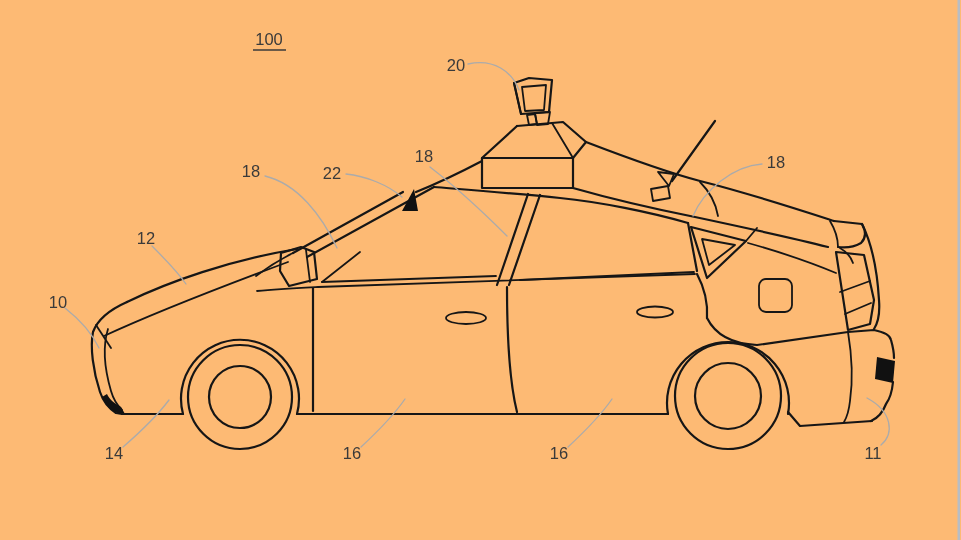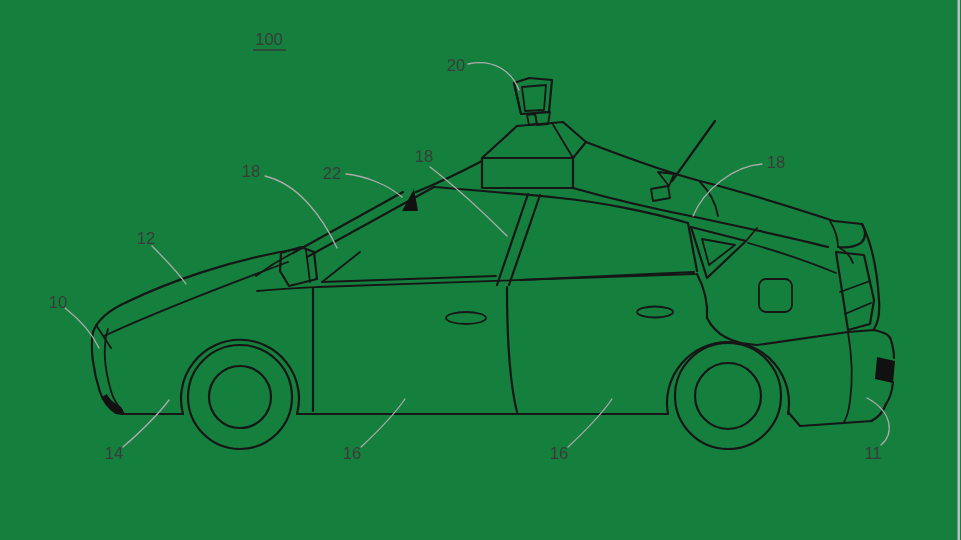--- a/index.html
+++ b/index.html
@@ -1,16 +1,16 @@
 <!DOCTYPE html>
 <html><head>
 <meta charset="utf-8">
 <style>
   html,body{margin:0;padding:0;background:#fff;}
-  #stage{position:relative;width:961px;height:540px;background:#15803d;overflow:hidden;
+  #stage{position:relative;width:961px;height:540px;background:#fdba74;overflow:hidden;
          font-family:"Liberation Sans", sans-serif;}
   svg{position:absolute;left:0;top:0;}
   .ink{stroke:#161616;fill:none;stroke-width:2.2;stroke-linecap:round;stroke-linejoin:round;}
   .ink-thin{stroke:#161616;fill:none;stroke-width:1.8;stroke-linecap:round;stroke-linejoin:round;}
   .fill-ink{fill:#111;stroke:none;}
   .leader{stroke:#ababab;fill:none;stroke-width:1.3;stroke-linecap:round;}
   .ref-label{font-family:"Liberation Sans",sans-serif;font-size:16.5px;fill:#3a3a3a;}
   .edge{fill:#b7bdc5;}
 </style>
 </head>

